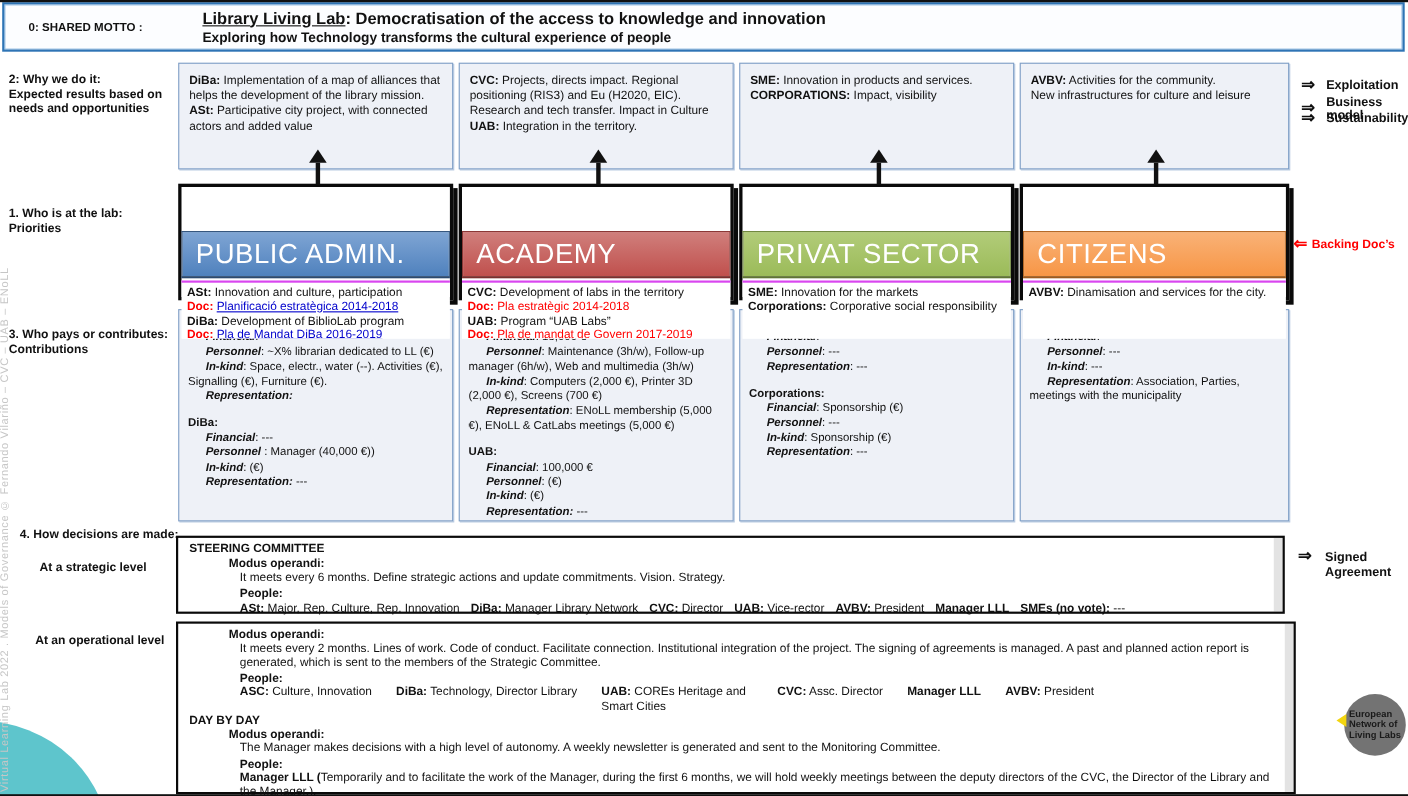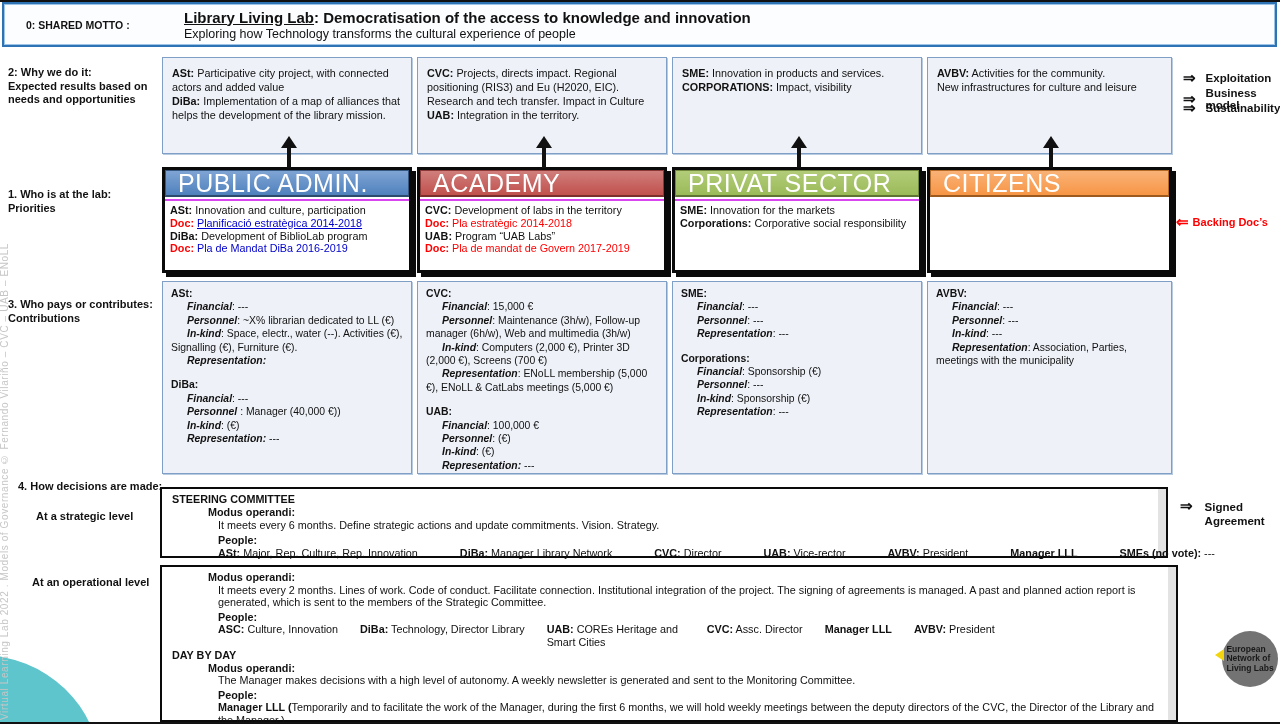--- a/index.html
+++ b/index.html
@@ -12,21 +12,21 @@
   .vside{position:absolute;left:-1px;top:120px;height:600px;writing-mode:vertical-rl;
          transform:rotate(180deg);font-size:10px;color:#c6c6c6;letter-spacing:.6px;z-index:5;}
 
   
   .hbar{position:absolute;left:2px;top:2px;width:1271px;height:41px;background:#fcfdff;
         border:2px solid #2e74b5;box-shadow:0 0 0 1px #9dc3e6 inset;display:flex;align-items:center;z-index:10;gap:10px;}
   .motto{font-size:10.5px;font-weight:bold;margin-left:22px;width:140px;}
   .titleblock{margin-left:8px;}
   .t1{font-size:15px;font-weight:bold;}
   .t1 .lead{text-decoration:underline;}
-  .t2{font-size:12.5px;margin-top:1px;}
+  .t2{font-size:12.5px;margin-top:1px;font-weight:bold;}
 
   
   .llabel{position:absolute;left:8px;width:150px;font-size:11px;line-height:13.5px;z-index:6;font-weight:bold;}
   .llabel b{display:block;}
   .lab-why{top:66px;}
   .lab-who{top:188px;}
   .lab-pays{top:298px;}
   .lab-dec{top:480px;left:6px;margin-left:12px;}
   .lab-strat{top:510px;left:36px;}
   .lab-oper{top:576px;left:32px;}
@@ -39,22 +39,22 @@
 
   .uparrow{position:absolute;top:136px;width:16px;height:32px;z-index:8;}
   .a0{left:281px;} .a1{left:536px;} .a2{left:791px;} .a3{left:1043px;}
   .uparrow .head{width:0;height:0;border-left:8px solid transparent;border-right:8px solid transparent;
                  border-bottom:12px solid #111;margin:0 auto;}
   .uparrow .stem{width:4px;height:20px;background:#111;margin:0 auto;}
 
   
   .stake{position:absolute;top:167px;height:106px;background:#fff;border:3px solid #0a0a0a;
          box-shadow:4px 4px 0 #0a0a0a;box-sizing:border-box;z-index:6;}
-  .stake-head{height:27px;display:flex;align-items:center;padding-left:12px;color:#fff;
-              font-size:25px;letter-spacing:.5px;box-sizing:border-box;}
+  .stake-head{height:43px;display:flex;align-items:center;padding-left:12px;color:#fff;
+              font-size:25px;letter-spacing:.5px;box-sizing:border-box;margin-top:40px;}
   .h0{background:linear-gradient(#7fa5d4,#4f81bd);border:1px solid #36577f;border-bottom:2px solid #2c4a6e;}
   .h1{background:linear-gradient(#d07f7c,#c0504d);border:1px solid #8c3836;border-bottom:2px solid #7a2f2d;}
   .h2{background:linear-gradient(#b2cc79,#9bbb59);border:1px solid #71893f;border-bottom:2px solid #5f7434;}
   .h3{background:linear-gradient(#f9b277,#f79646);border:1px solid #b56a27;border-bottom:2px solid #9d5a1e;}
   .stake-body{border-top:2px solid #d946ef;margin-top:2px;padding:3px 5px;font-size:10.8px;line-height:12.8px;
               height:53px;box-sizing:border-box;overflow:hidden;background:#fff;}
   .pline b{font-weight:bold;}
   .doc{color:#ff0000;font-weight:bold;}
   .doclink{color:#0000cc;text-decoration:underline;cursor:pointer;}
   .docred{color:#ff0000;}
@@ -84,21 +84,21 @@
              font-size:10.8px;line-height:13px;z-index:6;box-shadow:inset -8px 0 0 #e3e3e3;}
   .steering{top:487px;width:1008px;height:71px;padding:4px 10px;}
   .monitoring{top:565px;width:1018px;height:157px;padding:4px 10px;line-height:12.5px;}
   .ct{font-weight:bold;}
   .cm{font-weight:bold;padding-left:36px;}
   .cx{padding-left:46px;}
   .cp{font-weight:bold;padding-left:46px;margin-top:2px;}
   .people{display:flex;padding-left:46px;align-items:flex-start;}
   .pe{white-space:nowrap;}
   .pe b{font-weight:bold;}
-  .steering .pe+.pe{margin-left:42px;}
+  .steering .pe+.pe{margin-left:10px;}
   .mon-people .pe+.pe{margin-left:22px;}
   .mon-people .uabwrap{white-space:normal;max-width:138px;margin-left:64px;}
   .dbd{font-weight:bold;margin-top:1px;}
 
   
   .teal{position:absolute;left:-140px;top:655px;width:240px;height:230px;border-radius:50%;
         background:#5ec5cc;z-index:2;}
   .badge{position:absolute;left:1222px;top:631px;width:56px;height:56px;border-radius:50%;
          background:#737373;z-index:45;display:flex;align-items:center;justify-content:center;text-align:left;}
   .badge-tail{position:absolute;left:-7px;top:18px;width:0;height:0;border-top:6px solid transparent;
@@ -124,22 +124,22 @@
 <div class="llabel lab-why"><b>2: Why we do it:</b><span>Expected results based on needs and opportunities</span></div>
 <div class="llabel lab-who"><b>1. Who is at the lab:</b><span>Priorities</span></div>
 <div class="llabel lab-pays"><b>3. Who pays or contributes:</b><span>Contributions</span></div>
 <div class="llabel lab-dec">
     <b>4. How decisions are made:</b>
   </div>
 <div class="llabel lab-strat">At a strategic level</div>
 <div class="llabel lab-oper">At an operational level</div>
 
 <div class="why-box c0">
+  <div><b>DiBa:</b><span> Implementation of a map of alliances that helps the development of the library mission.</span></div>
   <div><b>ASt:</b><span>  Participative city project,  with connected actors and added value</span></div>
-  <div><b>DiBa:</b><span> Implementation of a map of alliances that helps the development of the library mission.</span></div>
 </div>
 <div class="why-box c1">
   <div><b>CVC:</b><span> Projects, directs impact. Regional positioning (RIS3) and Eu (H2020, EIC).  Research and tech transfer. Impact in Culture</span></div>
   <div><b>UAB:</b><span> Integration in the territory.</span></div>
 </div>
 <div class="why-box c2">
   <div><b>SME:</b><span> Innovation in products and services.</span></div>
   <div><b>CORPORATIONS:</b><span> Impact, visibility</span></div>
 </div>
 <div class="why-box c3">
@@ -197,20 +197,23 @@
 </div>
 <div class="stake c2">
   <div class="stake-head h2">PRIVAT SECTOR</div>
   <div class="stake-body">
     <div class="pline"><b>SME:</b><span> Innovation for the markets</span></div>
     <div class="pline"><b>Corporations:</b><span> Corporative social responsibility</span></div>
   </div>
 </div>
 <div class="stake c3">
   <div class="stake-head h3">CITIZENS</div>
+  <div class="stake-body">
+    <div class="pline"><b>AVBV:</b><span> Dinamisation and services for the city.</span></div>
+  </div>
 </div>
 
 <div class="backing">
     <span class="arr">⇐</span>
     <b>Backing Doc’s</b>
   </div>
 
 <div class="contrib-box c0">
   <div class="org">ASt:</div>
   <div class="crow"><span class="ck">Financial</span><span>: ---</span></div>

